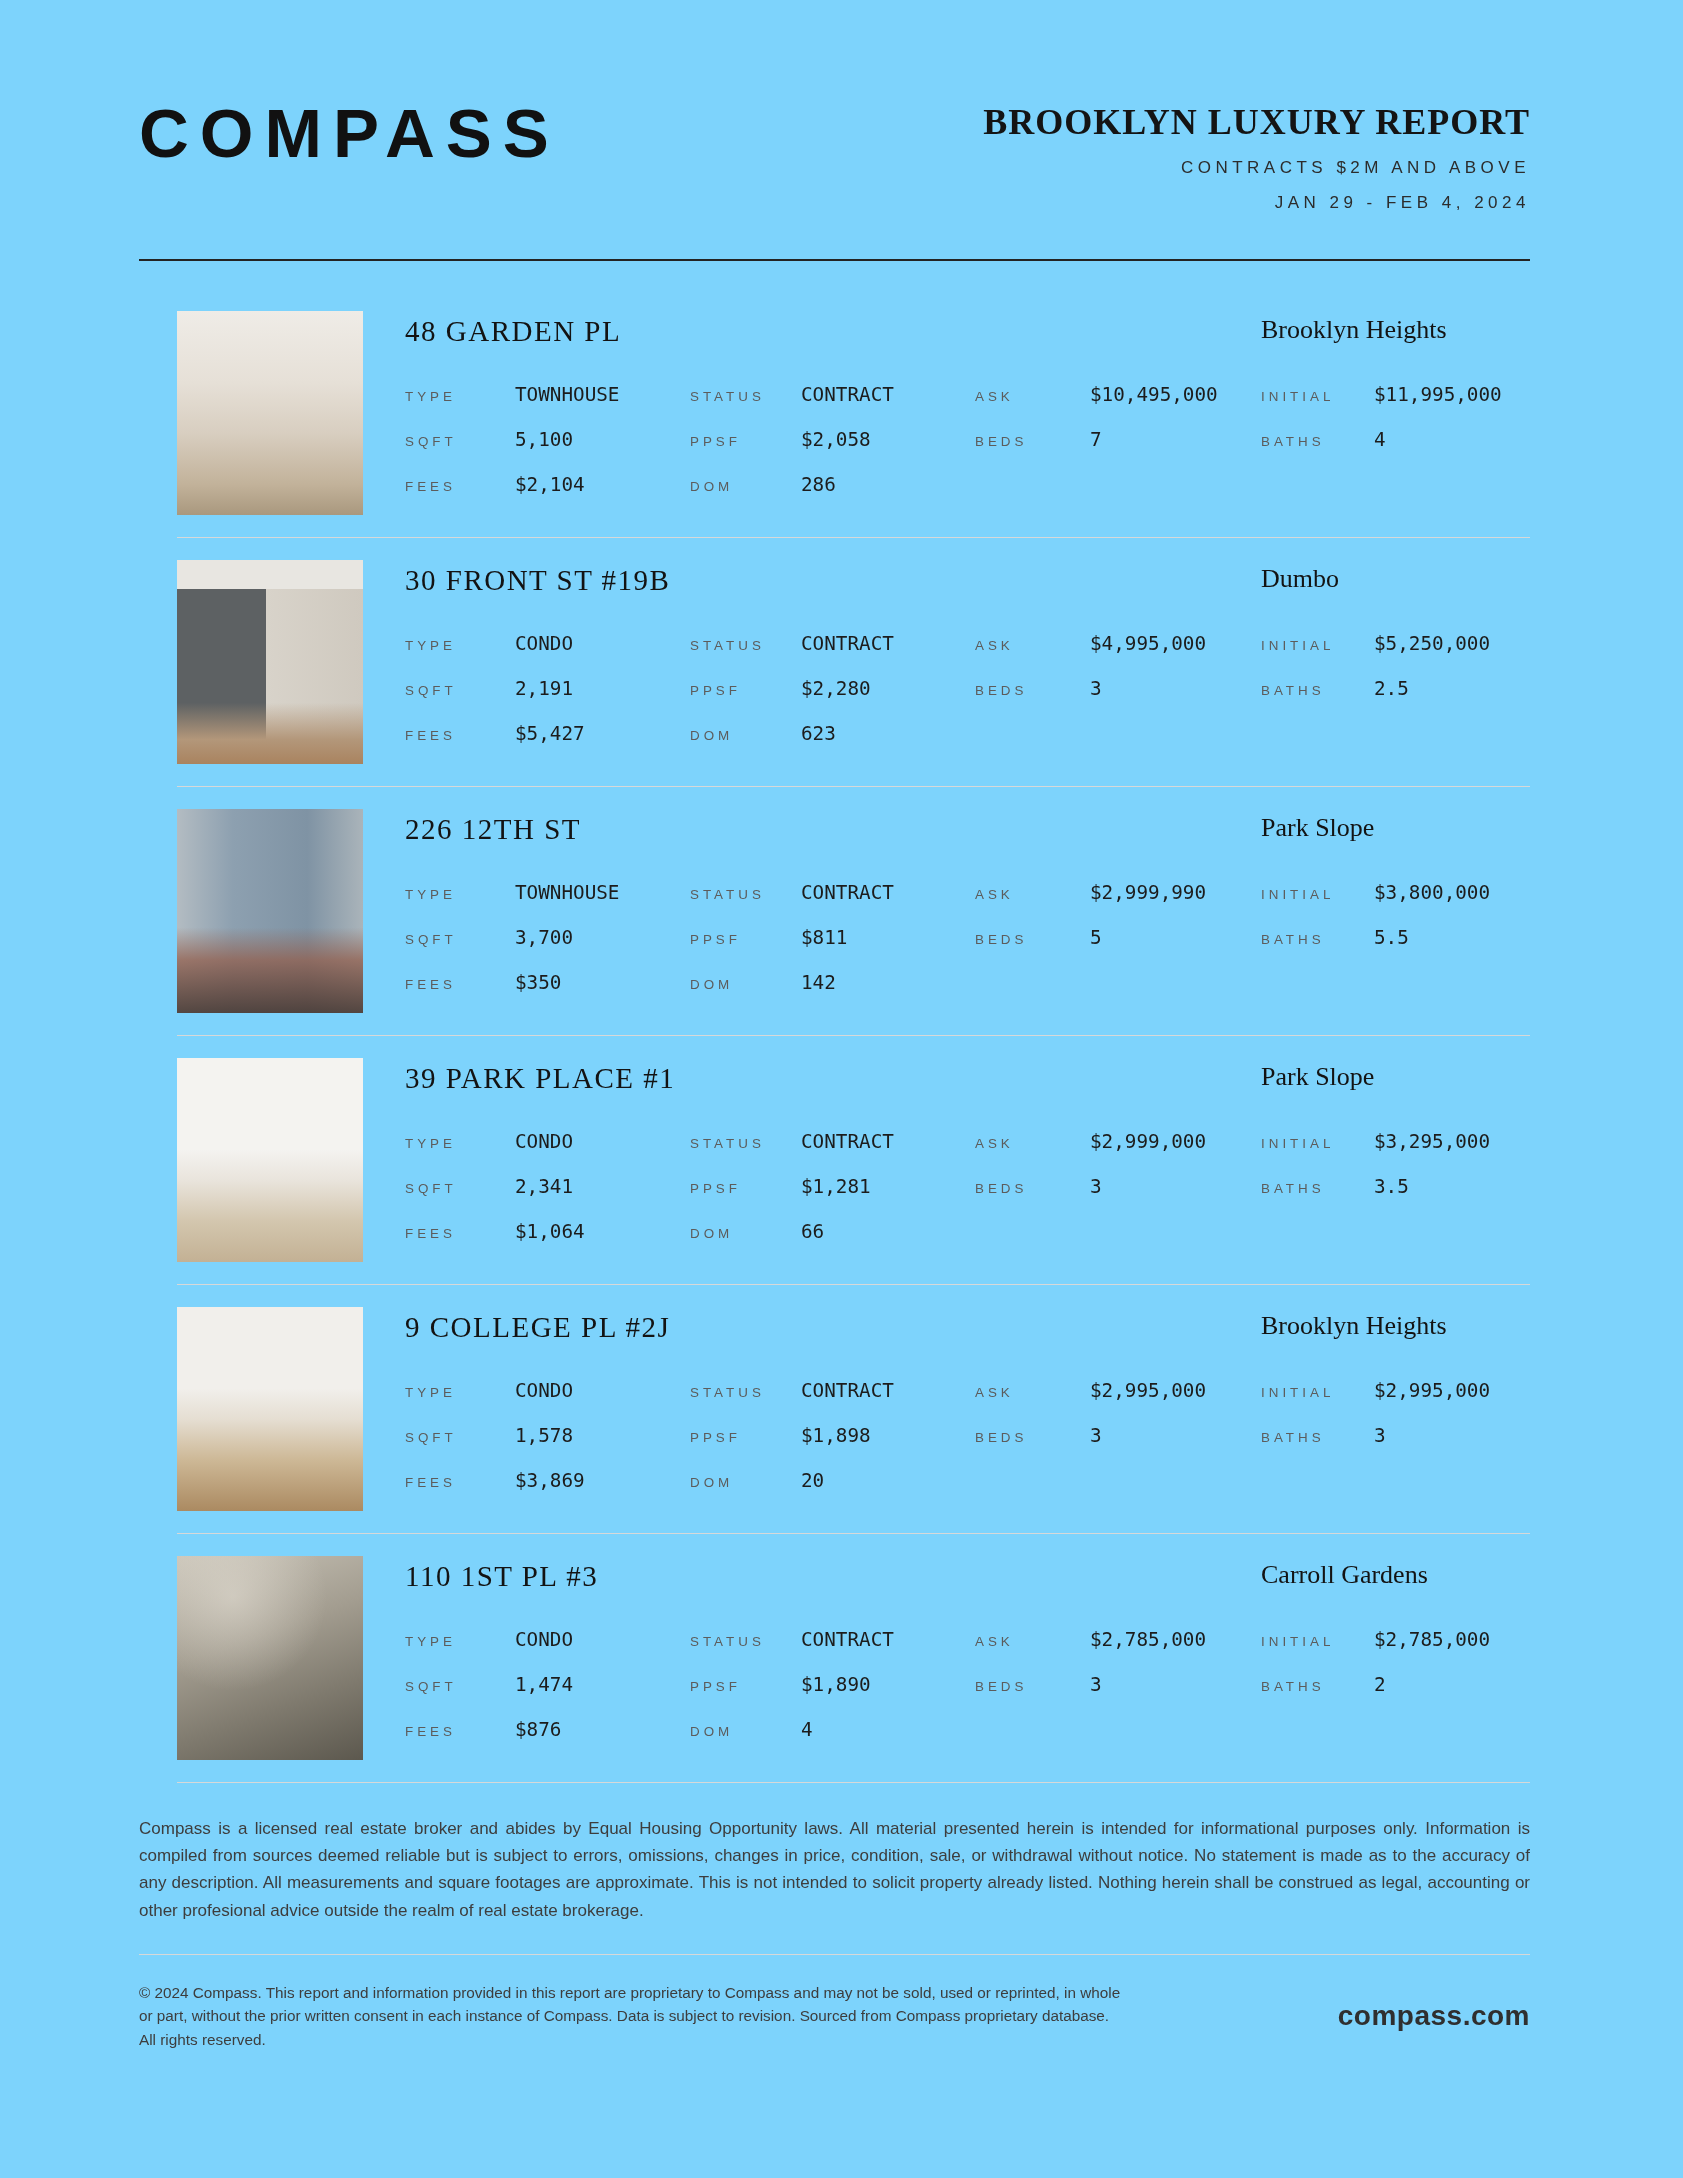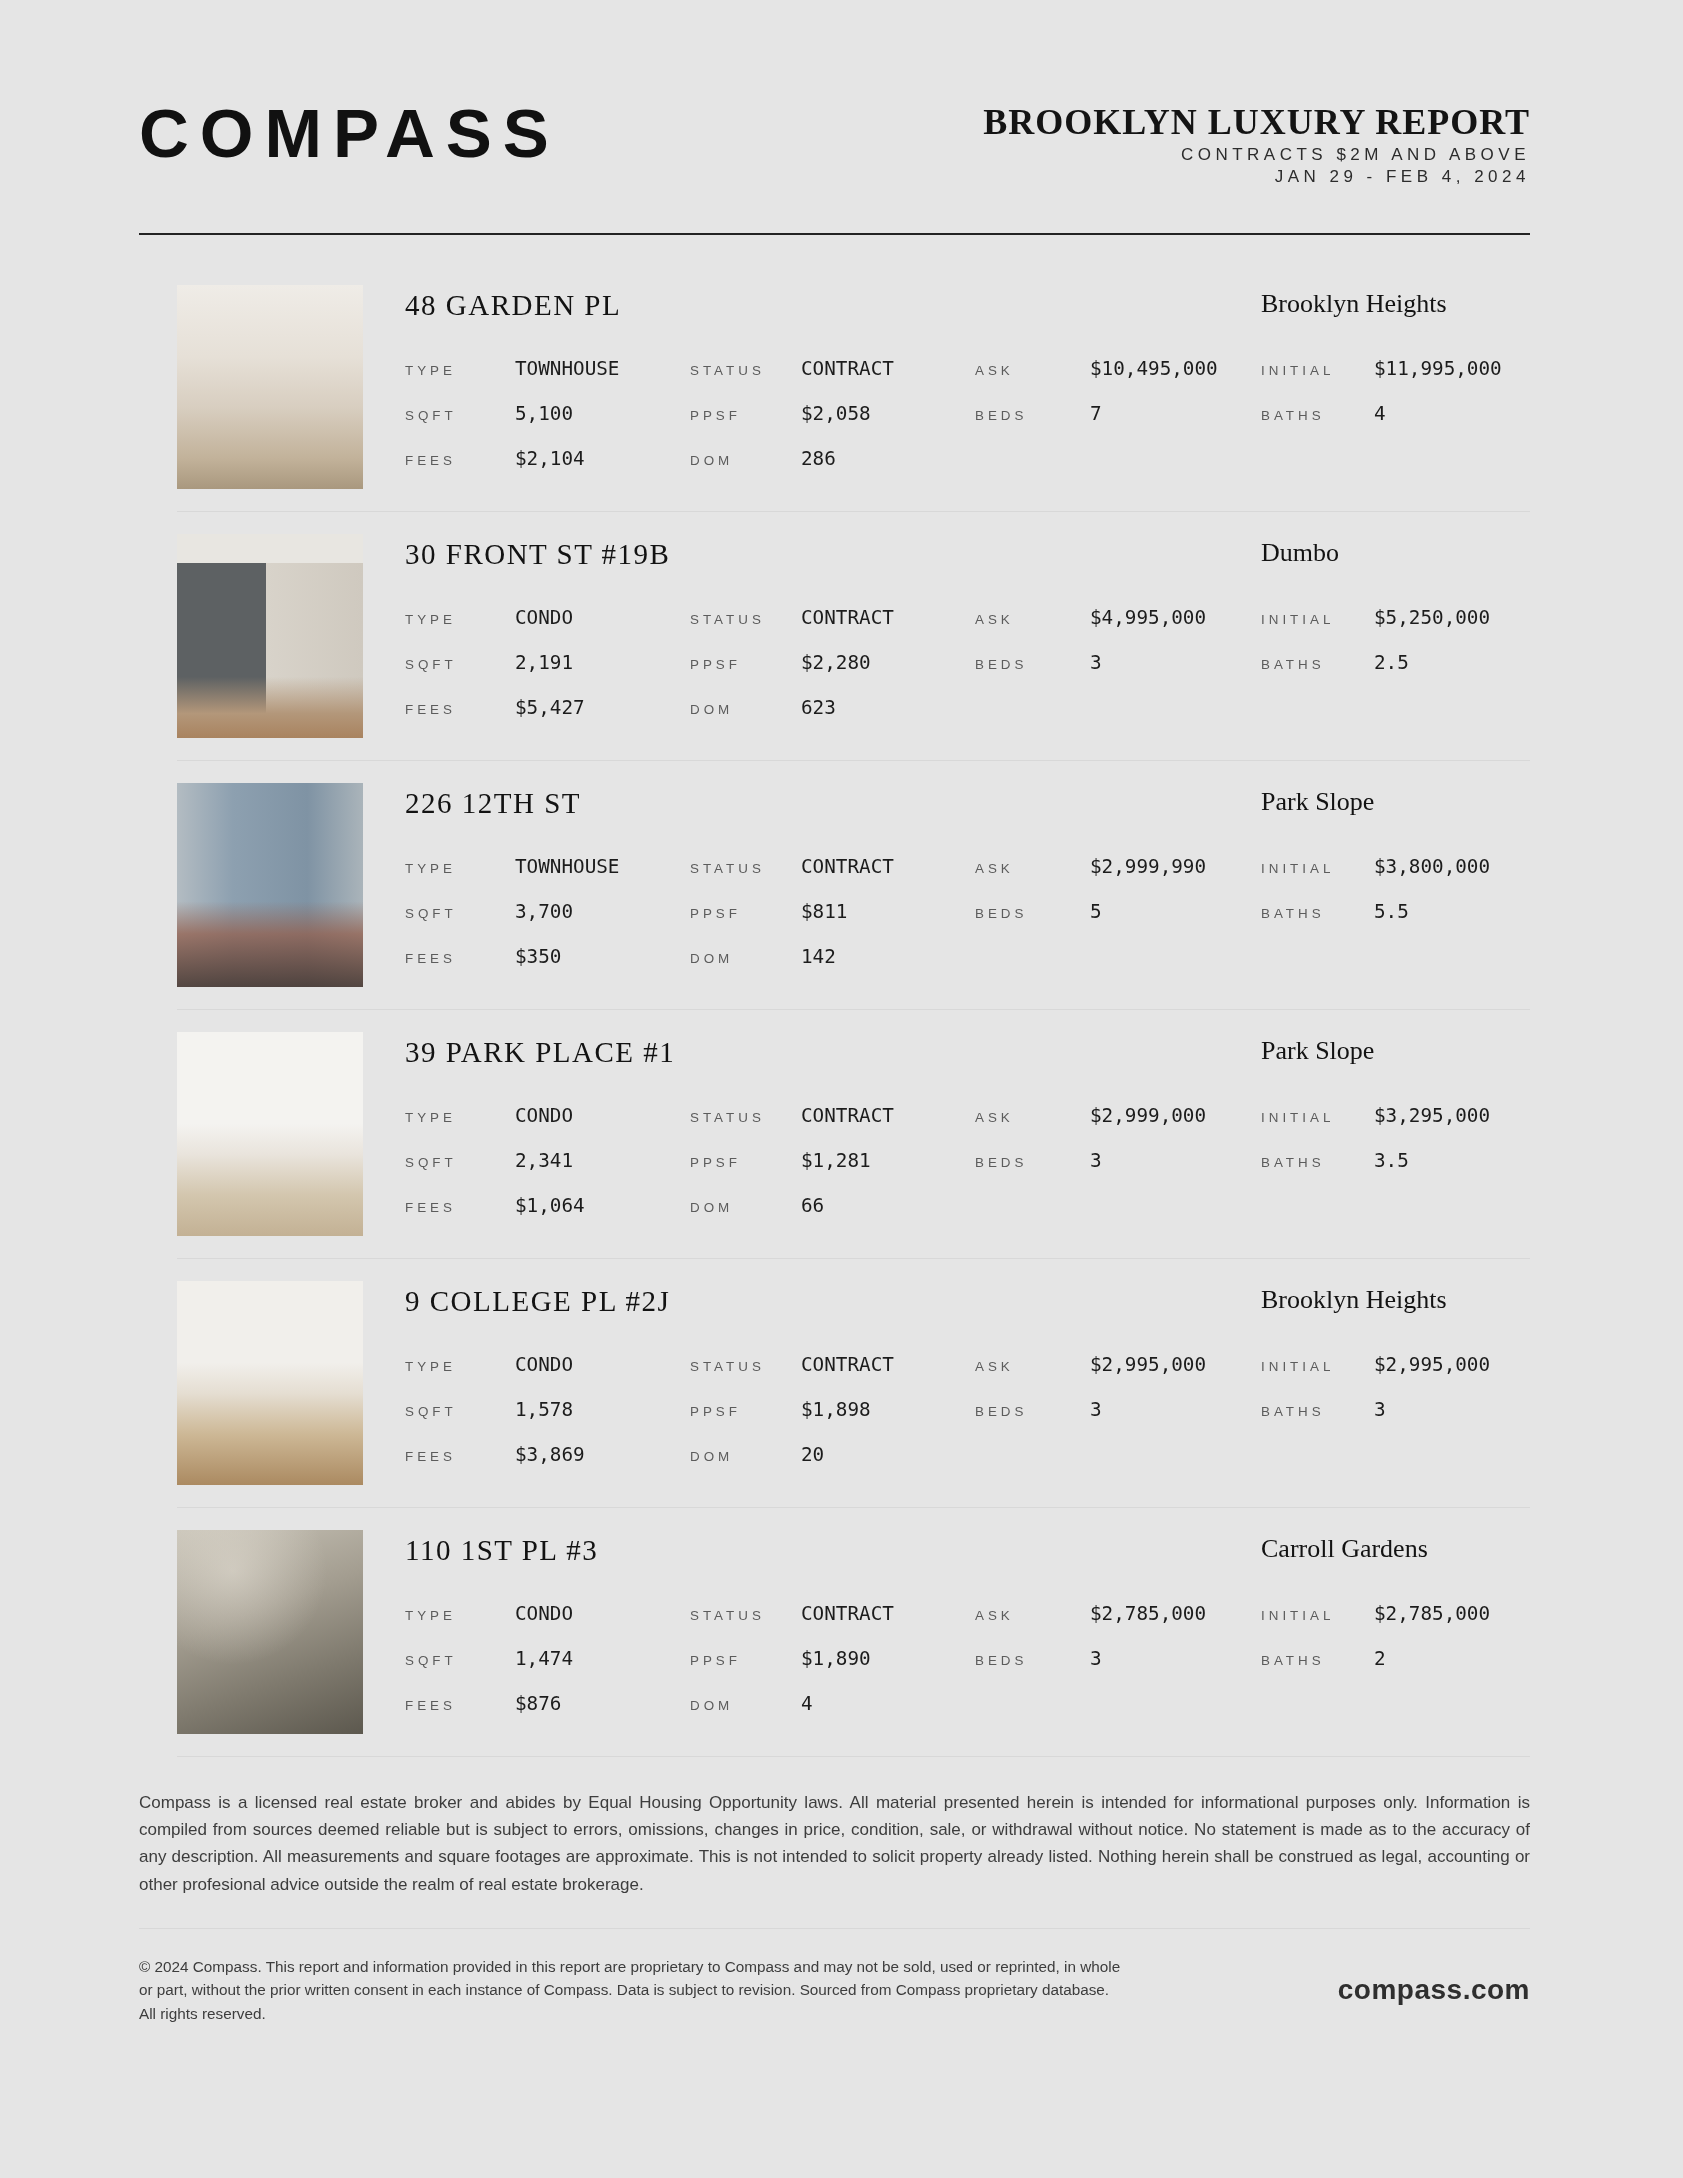--- a/index.html
+++ b/index.html
@@ -1,21 +1,21 @@
 <!DOCTYPE html>
 <html><head>
 <meta charset="utf-8">
 <title>Brooklyn Luxury Report</title>
 <style>
   * { box-sizing: border-box; }
   html, body { margin: 0; padding: 0; background: #ffffff; }
   .page {
     width: 1683px;
     height: 2178px;
-    background: #e5e5e5;
+    background: #7dd3fc;
     padding: 99px 153px 0 139px;
     font-family: "Liberation Sans", sans-serif;
     color: #111111;
     position: relative;
   }
   hr { border: none; margin: 0; }
 
   
   .report-header {
     display: flex;
@@ -38,21 +38,21 @@
     font-size: 36px;
     font-weight: 700;
     letter-spacing: 1px;
     margin: 0;
     color: #141414;
   }
   .report-subtitle, .report-dates {
     font-size: 17px;
     letter-spacing: 4.5px;
     color: #2c2c2c;
-    margin-top: 2px;
+    margin-top: 15px;
   }
 
   
   .listings { margin-top: 28px; padding-left: 38px; }
   .listing {
     display: flex;
     gap: 42px;
     padding: 22px 0;
     border-bottom: 1px solid #d8d8d8;
   }

